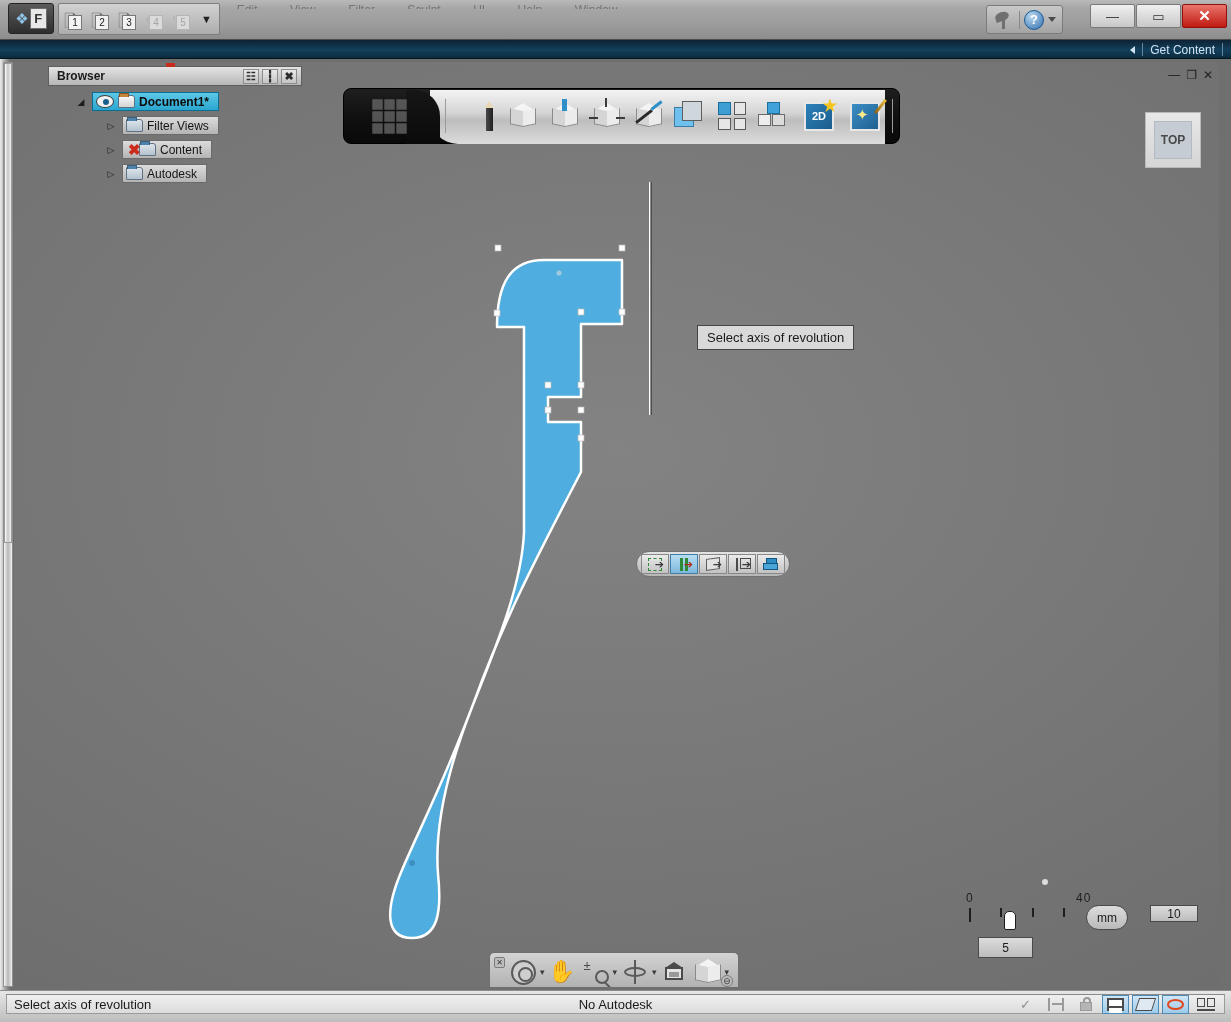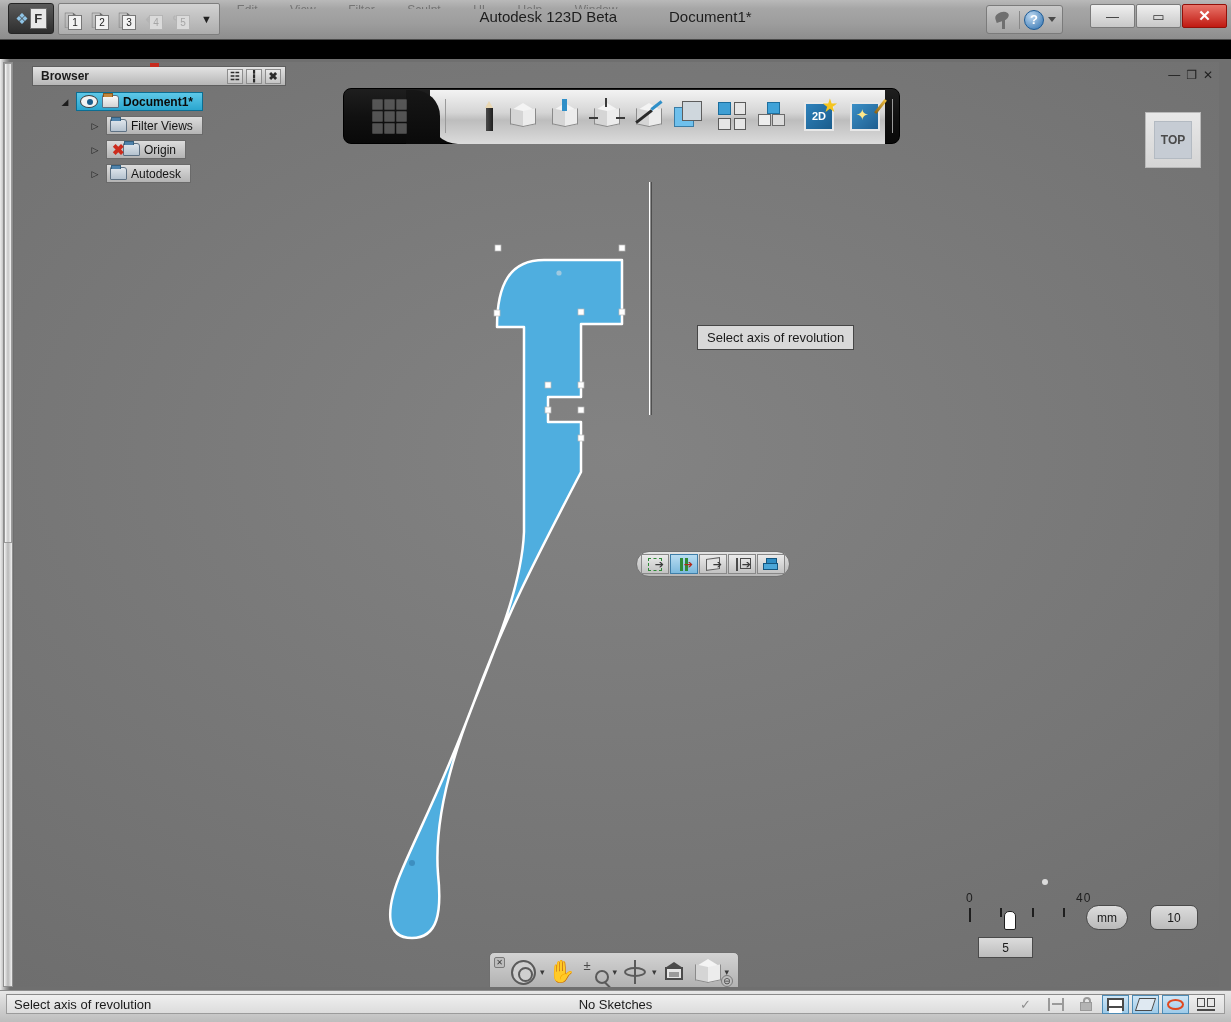--- a/index.html
+++ b/index.html
@@ -142,21 +142,21 @@
   .canvas {
     position: absolute; left: 14px; top: 62px; width: 1205px; height: 925px;
     background: #7b7b7b; overflow: hidden;
   }
   .canvas .vign {
     position: absolute; inset: 0;
     background: radial-gradient(ellipse 110% 95% at 50% 42%, rgba(255,255,255,.06), rgba(0,0,0,.11) 78%);
   }
 
   
-  .browser { position: absolute; left: 18px; top: 4px; width: 260px; }
+  .browser { position: absolute; left: 34px; top: 4px; width: 260px; }
   .bhead {
     width: 254px; height: 20px;
     background: linear-gradient(to bottom,#e3e3e3,#b6b6b6);
     border: 1px solid #5f5f5f;
     display: flex; align-items: center; padding-left: 8px;
     font-size: 12px; font-weight: bold; color: #1b1b1b;
   }
   .bhead .btns { margin-left: auto; display: flex; align-items: center; gap: 3px; padding-right: 4px; }
   .bhead .btns div {
     width: 16px; height: 15px; font-size: 11px; color: #2c2c2c;
@@ -447,38 +447,43 @@
         <span class="gl">↩</span>
         <span class="num">4</span>
       </div>
       <div class="qb dim">
         <span class="gl">↪</span>
         <span class="num">5</span>
       </div>
       <div class="drop">▼</div>
     </div>
 
-    <div class="apptitle">
-      <span>Autodesk 123D Beta</span><span class="doc">Document1*</span>
-    </div>
 
     <div class="tr-tools">
       <span class="dish"></span>
       <span class="sep"></span>
       <span class="helpb">?</span>
       <span class="caret"></span>
     </div>
 
     <div class="wctl">
       <div>—</div>
       <div>▭</div>
       <div class="close">✕</div>
     </div>
   </div>
 
+  <div class="getbar">
+    <div class="inner">
+      <span class="tri"></span>
+      <span class="bar"></span>
+      <span>Get Content</span>
+      <span class="bar"></span>
+    </div>
+  </div>
 
   <div class="frame"></div>
 
   <div class="lscroll">
     <div class="thumb"></div>
   </div>
 
   <div class="canvas">
     <div class="vign"></div>
 
@@ -550,21 +555,21 @@
             <span>Filter Views</span>
           </span>
         </div>
 
         <div class="tnode" style="padding-left:52px;">
           <span class="arrow">▷</span>
           <span class="chip" style="padding-left:16px;position:relative;">
             <span class="folder">
               <span class="redx">✖</span>
             </span>
-            <span>Origin</span>
+            <span>Content</span>
           </span>
         </div>
 
         <div class="tnode" style="padding-left:52px;">
           <span class="arrow">▷</span>
           <span class="chip">
             <span class="folder"></span>
             <span>Autodesk</span>
           </span>
         </div>
@@ -762,33 +767,33 @@
 
       <span class="tick" style="left:15px;height:14px;"></span>
       <span class="tick" style="left:46px;height:9px;"></span>
       <span class="tick" style="left:78px;height:9px;"></span>
       <span class="tick" style="left:109px;height:9px;"></span>
       <span class="tick" style="left:138px;height:14px;"></span>
 
       <span class="slider"></span>
       <span class="field" style="left:24px;top:70px;width:55px;height:21px;">5</span>
       <span class="unit">mm</span>
-      <span class="field" style="left:196px;top:38px;width:48px;height:25px;border-radius:7px;">10</span>
+      <span class="field" style="left:196px;top:38px;width:48px;height:17px;">10</span>
     </div>
   </div>
 
   <div class="bscroll">
     <div class="thumb"></div>
     <div class="grip"></div>
   </div>
 
   <div class="status">
     <div class="well"></div>
     <div class="prompt">Select axis of revolution</div>
-    <div class="nosel">No Sketches</div>
+    <div class="nosel">No Autodesk</div>
     <div class="icons">
       <div>✓</div>
       <div>
         <span style="display:inline-block;width:16px;height:13px;border-left:2px solid #9a9a9a;border-right:2px solid #9a9a9a;position:relative;">
           <span style="position:absolute;left:2px;top:5px;width:10px;height:2px;background:#9a9a9a;display:block;"></span>
         </span>
       </div>
       <div>
         <span style="display:inline-block;width:12px;height:9px;background:#b4b4b4;border:1px solid #9a9a9a;position:relative;margin-top:4px;">
           <span style="position:absolute;left:2px;top:-6px;width:8px;height:6px;border:2px solid #9a9a9a;border-bottom:none;border-radius:4px 4px 0 0;display:block;"></span>

